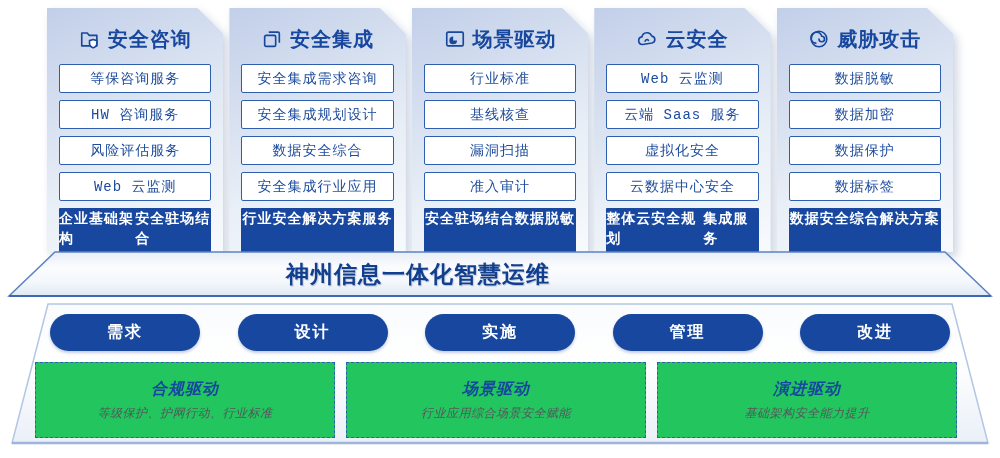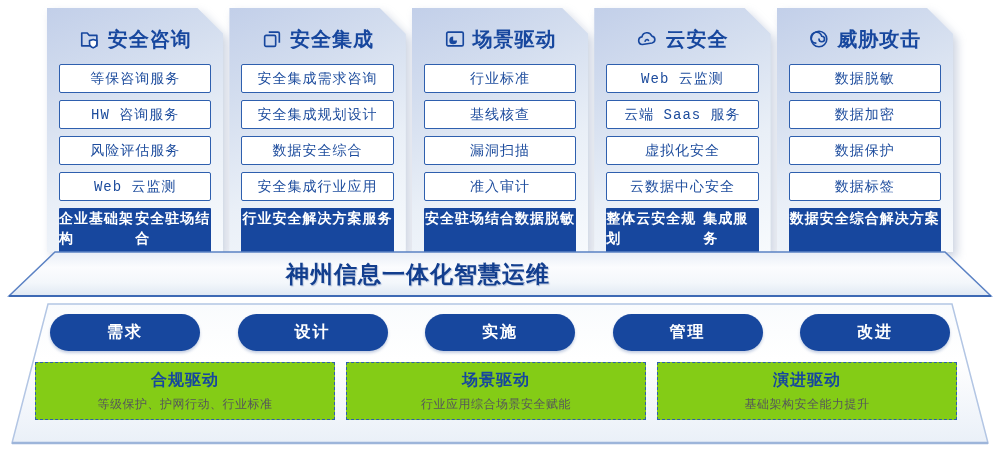--- a/index.html
+++ b/index.html
@@ -37,23 +37,23 @@
   
   .phases{position:absolute;left:50px;top:314px;width:900px;display:flex;
           justify-content:space-between;}
   .pill{width:150px;height:37px;border-radius:19px;background:#17479e;color:#fff;
         font-size:16px;font-weight:bold;letter-spacing:2px;
         display:flex;align-items:center;justify-content:center;
         box-shadow:0 2px 3px rgba(20,60,140,.25);text-align:center;}
 
   
   .drivers{position:absolute;left:35px;top:362px;width:922px;display:flex;gap:11px;}
-  .driver{flex:1;height:58px;box-sizing:border-box;background:#84cc16;
+  .driver{flex:1;height:76px;box-sizing:border-box;background:#22c55e;
           border:1.5px dashed #2e5fae;display:flex;flex-direction:column;
-          align-items:center;justify-content:center;}
+          align-items:center;justify-content:center;font-style:italic;}
   .driver-title{font-size:16px;font-weight:bold;color:#16479e;letter-spacing:1px;
                 margin-bottom:5px;}
   .driver-desc{font-size:12px;color:#55565a;letter-spacing:.5px;}
 </style>
 </head>
 <body>
 
 <div class="stage">
 
   <div class="columns">

